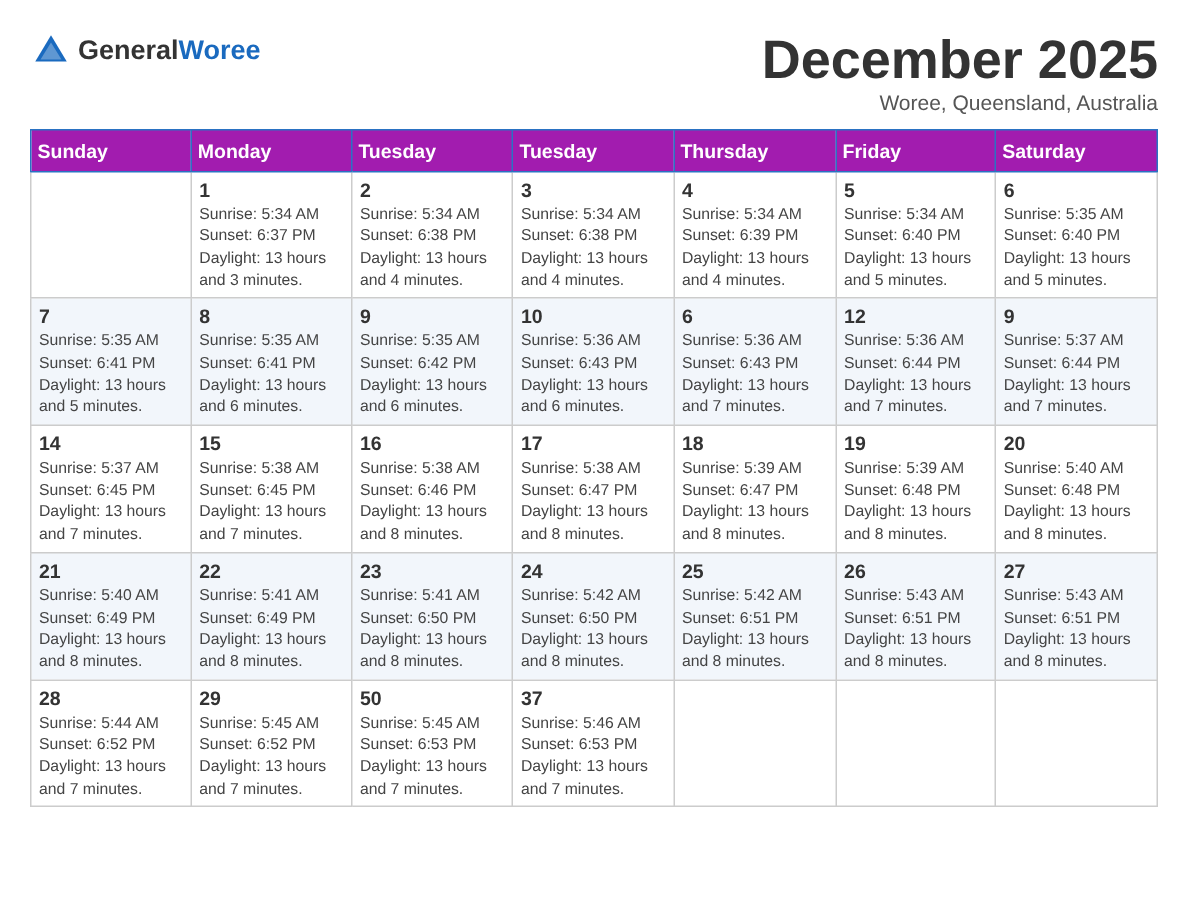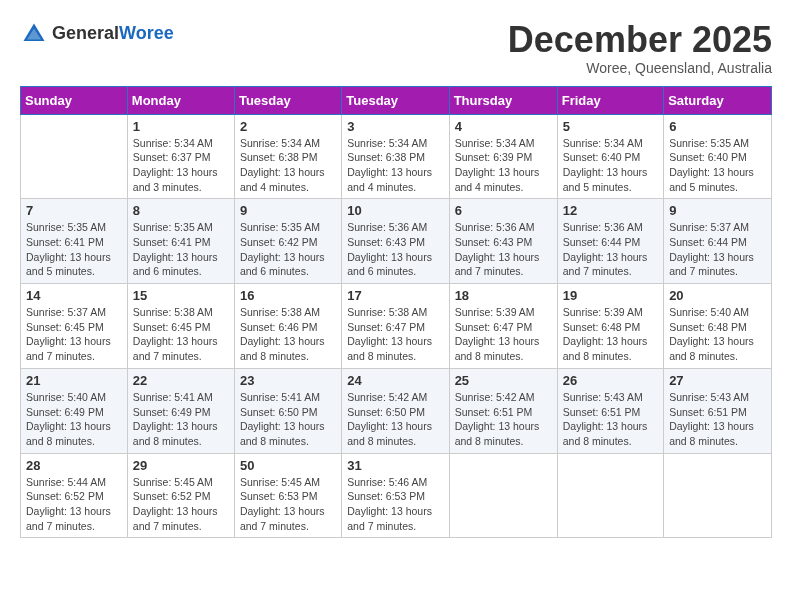--- a/index.html
+++ b/index.html
@@ -336,21 +336,21 @@
 and 7 minutes.</div>
         </td>
         <td>
           <span class="day-num">50</span>
           <div class="day-detail" style="white-space: pre-line;">Sunrise: 5:45 AM
 Sunset: 6:53 PM
 Daylight: 13 hours
 and 7 minutes.</div>
         </td>
         <td>
-          <span class="day-num">31</span>
+          <span class="day-num">37</span>
           <div class="day-detail" style="white-space: pre-line;">Sunrise: 5:46 AM
 Sunset: 6:53 PM
 Daylight: 13 hours
 and 7 minutes.</div>
         </td>
         <td class="empty"></td>
         <td class="empty"></td>
         <td class="empty"></td>
       </tr>
     </tbody>

